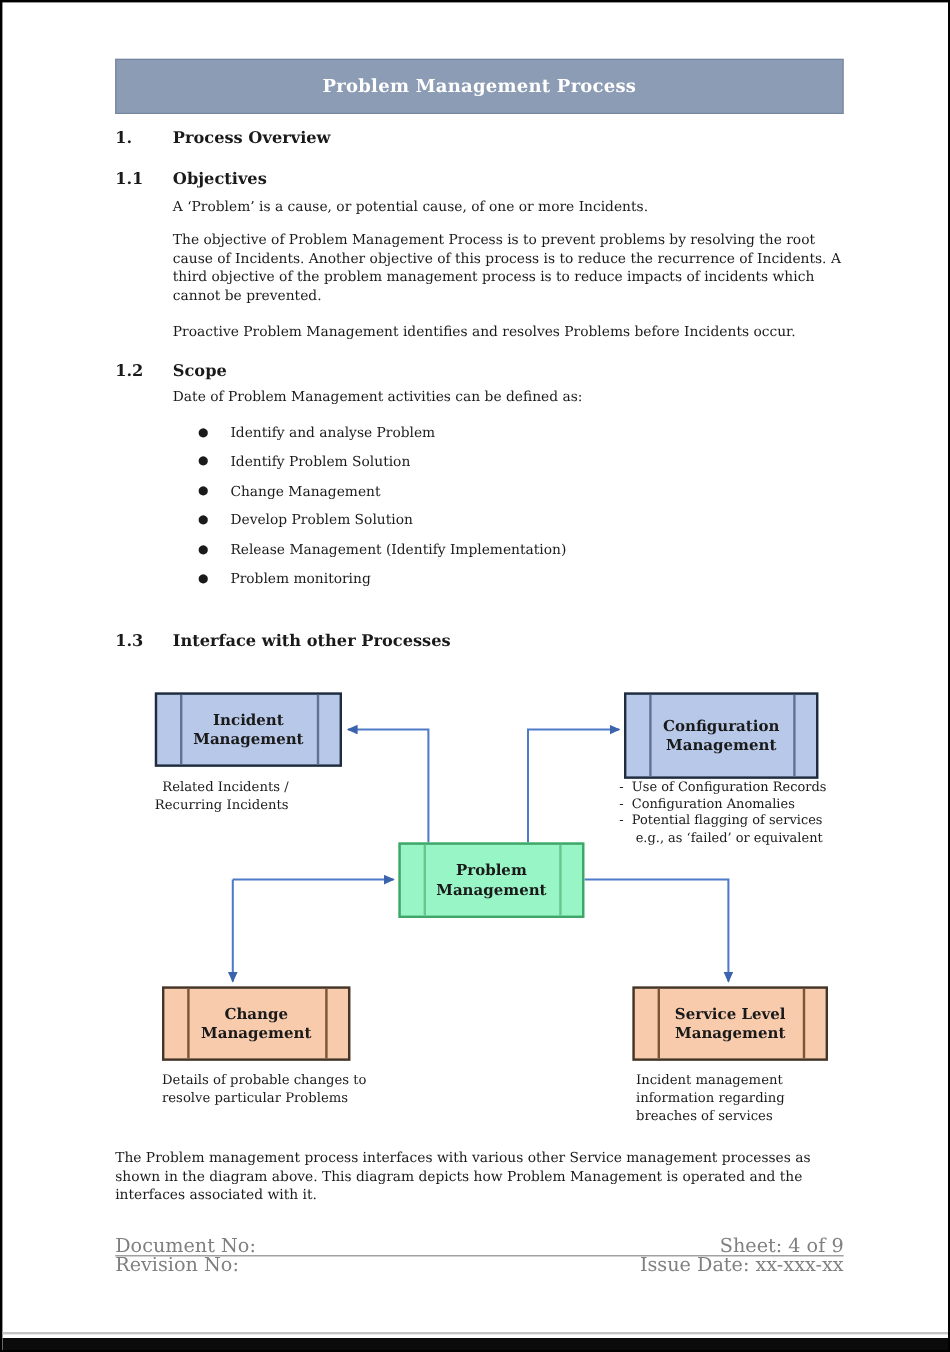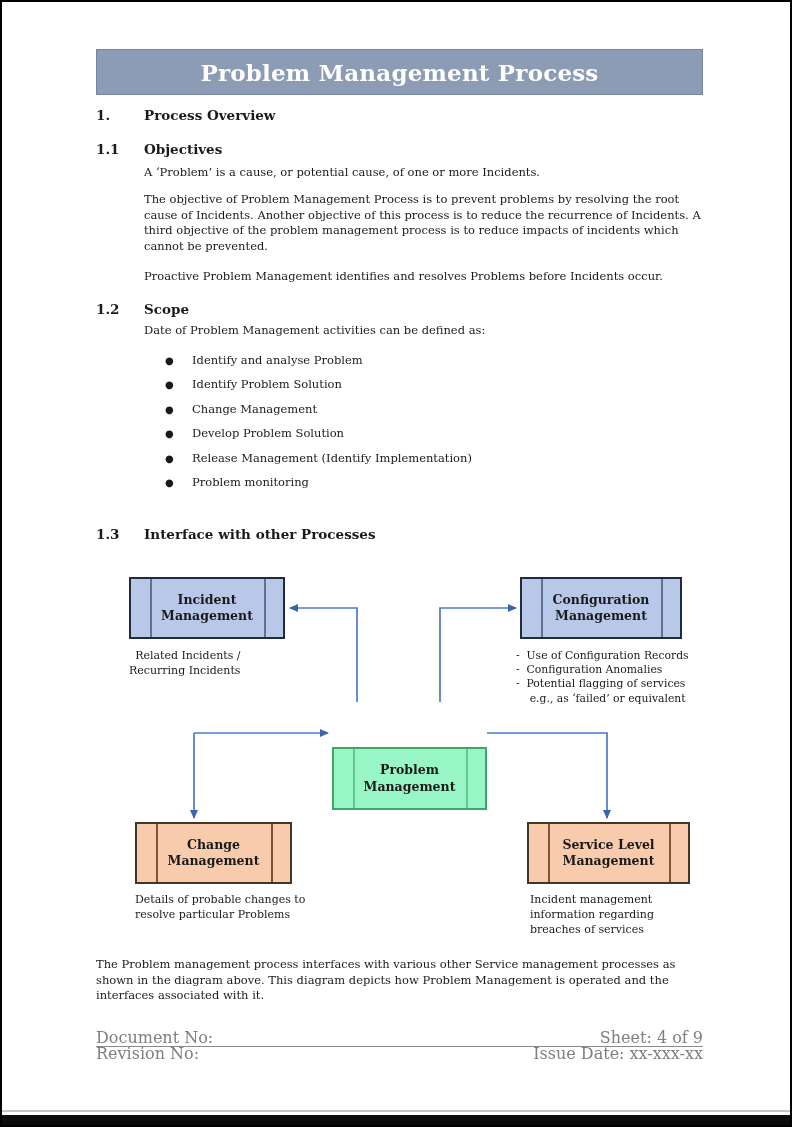--- a/index.html
+++ b/index.html
@@ -15,21 +15,21 @@
     position:relative; width:792px; height:1127px; background:#ffffff;
     border:2px solid #000; box-sizing:border-box; overflow:hidden;
     font-family:"DejaVu Serif", serif; color:var(--body-text);
   }
   .abs{position:absolute;}
   .title-bar{
     left:94px; top:47px; width:607px; height:46px;
     background:var(--title-bar-fill); border:1px solid var(--title-bar-border);
     box-sizing:border-box; display:flex; align-items:center; justify-content:center;
   }
-  .title-bar span{color:#fff; font-weight:bold; font-size:23px; letter-spacing:.2px;}
+  .title-bar span{color:#fff; font-weight:bold; font-size:15px; letter-spacing:.2px;}
   .heading{left:94px; font-weight:bold; font-size:13.5px; white-space:nowrap;}
   .heading .h-title{position:absolute; left:48px; top:0;}
   .body-text{font-size:11.5px; line-height:15.7px;}
   .para{left:142px; width:564px;}
   .full-para{left:94px; width:618px;}
   .bullet-list{left:163px; width:520px; margin:0; padding:0; list-style:none;}
   .bullet-list li{display:flex; margin:0 0 8.9px 0; font-size:11.5px; line-height:15.6px;}
   .bullet-list .bl-marker{width:27px; flex:0 0 27px; font-size:10px; line-height:15.6px;}
   .dbox{
     box-sizing:border-box; border:2px solid var(--bd); background:var(--fill);
@@ -124,24 +124,24 @@
       <polyline points="438,700 438,606 514,606" marker-end="url(#ah)"></polyline>
       <polyline points="192,731 326,731" marker-end="url(#ah)"></polyline>
       <polyline points="192,731 192,816" marker-end="url(#ah)"></polyline>
       <polyline points="485,731 605,731 605,816" marker-end="url(#ah)"></polyline>
     </g>
   </svg>
 
   <div class="abs dbox blue" style="left:127px; top:575px; width:156px; height:62px;">
     <span class="dbox-label">Incident Management</span>
   </div>
-  <div class="abs dbox blue" style="left:518px; top:575px; width:162px; height:62px;">
+  <div class="abs dbox blue" style="left:518px; top:575px; width:162px; height:72px;">
     <span class="dbox-label">Configuration Management</span>
   </div>
-  <div class="abs dbox green" style="left:330px; top:700px; width:155px; height:63px;margin-top:45px;">
+  <div class="abs dbox green" style="left:330px; top:700px; width:155px; height:63px;">
     <span class="dbox-label">Problem Management</span>
   </div>
   <div class="abs dbox orange" style="left:133px; top:820px; width:157px; height:62px;">
     <span class="dbox-label">Change Management</span>
   </div>
   <div class="abs dbox orange" style="left:525px; top:820px; width:163px; height:62px;">
     <span class="dbox-label">Service Level Management</span>
   </div>
 
   <div class="abs note" style="left:127px; top:647px;text-align:right;">Related Incidents /

